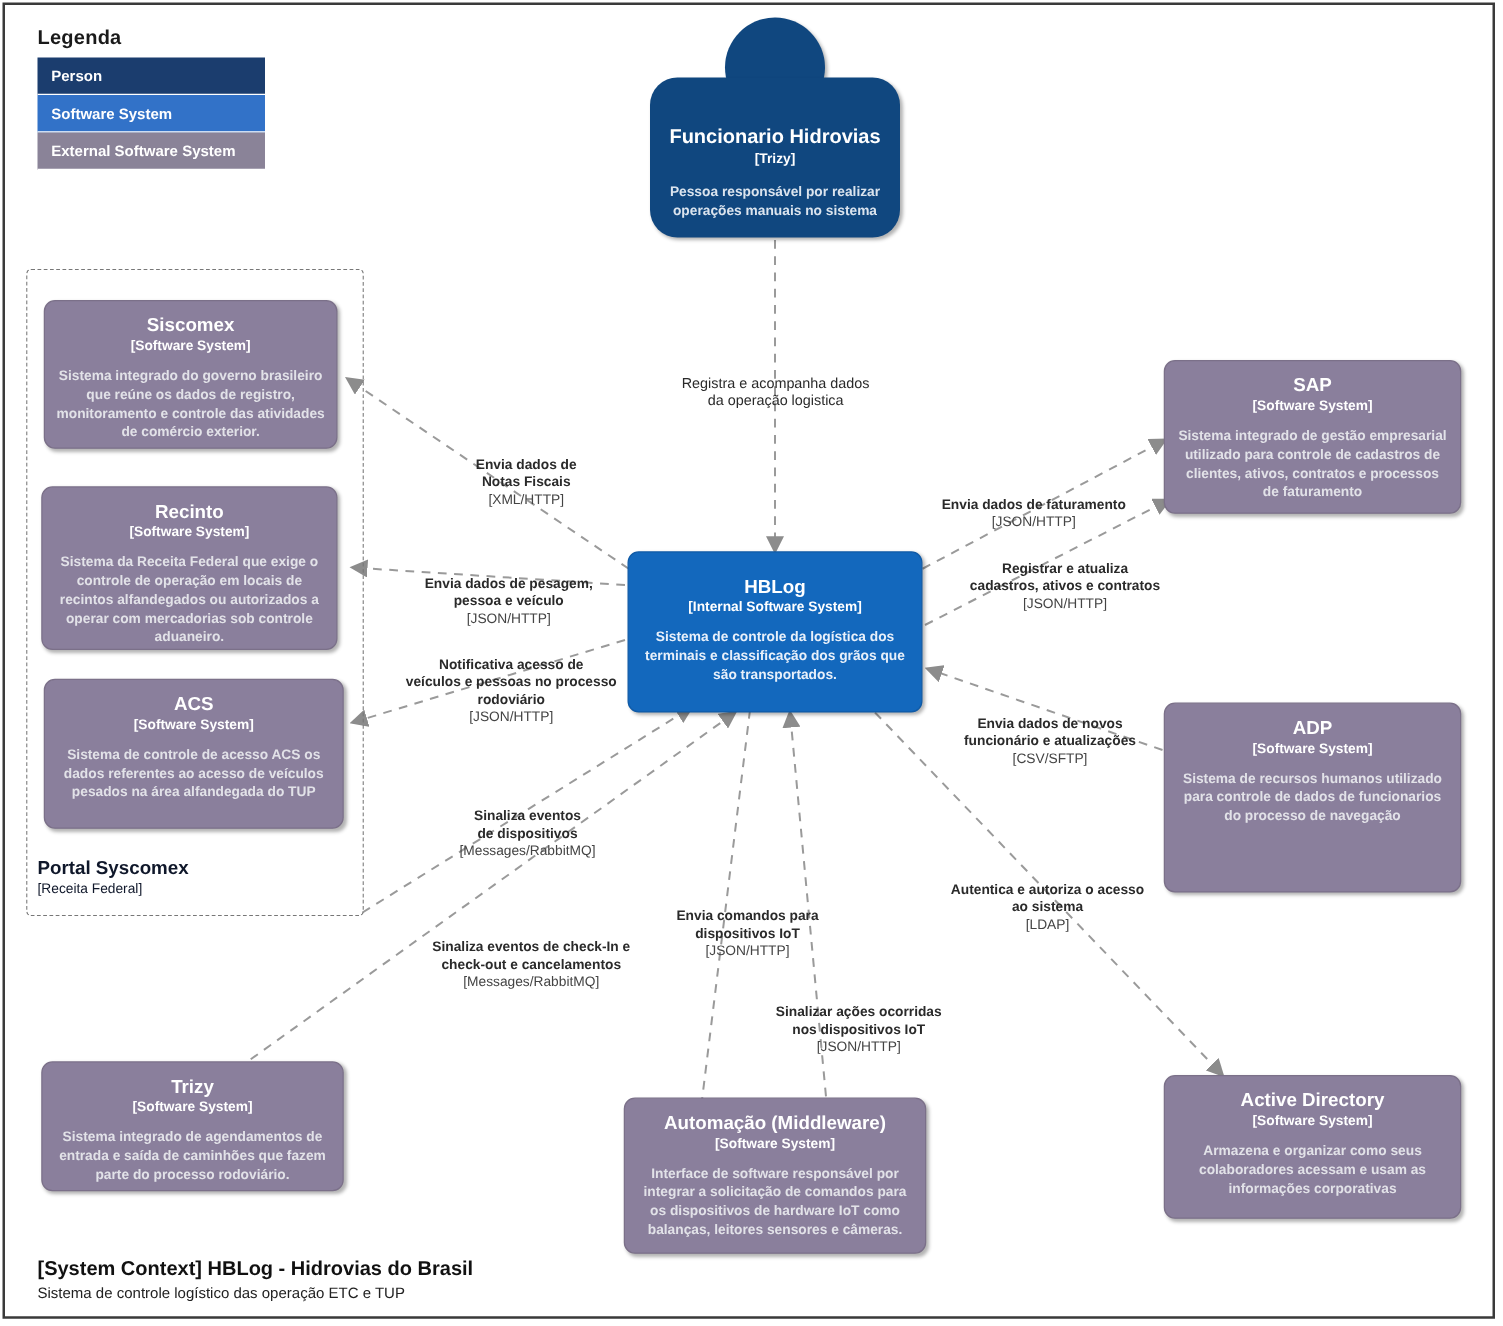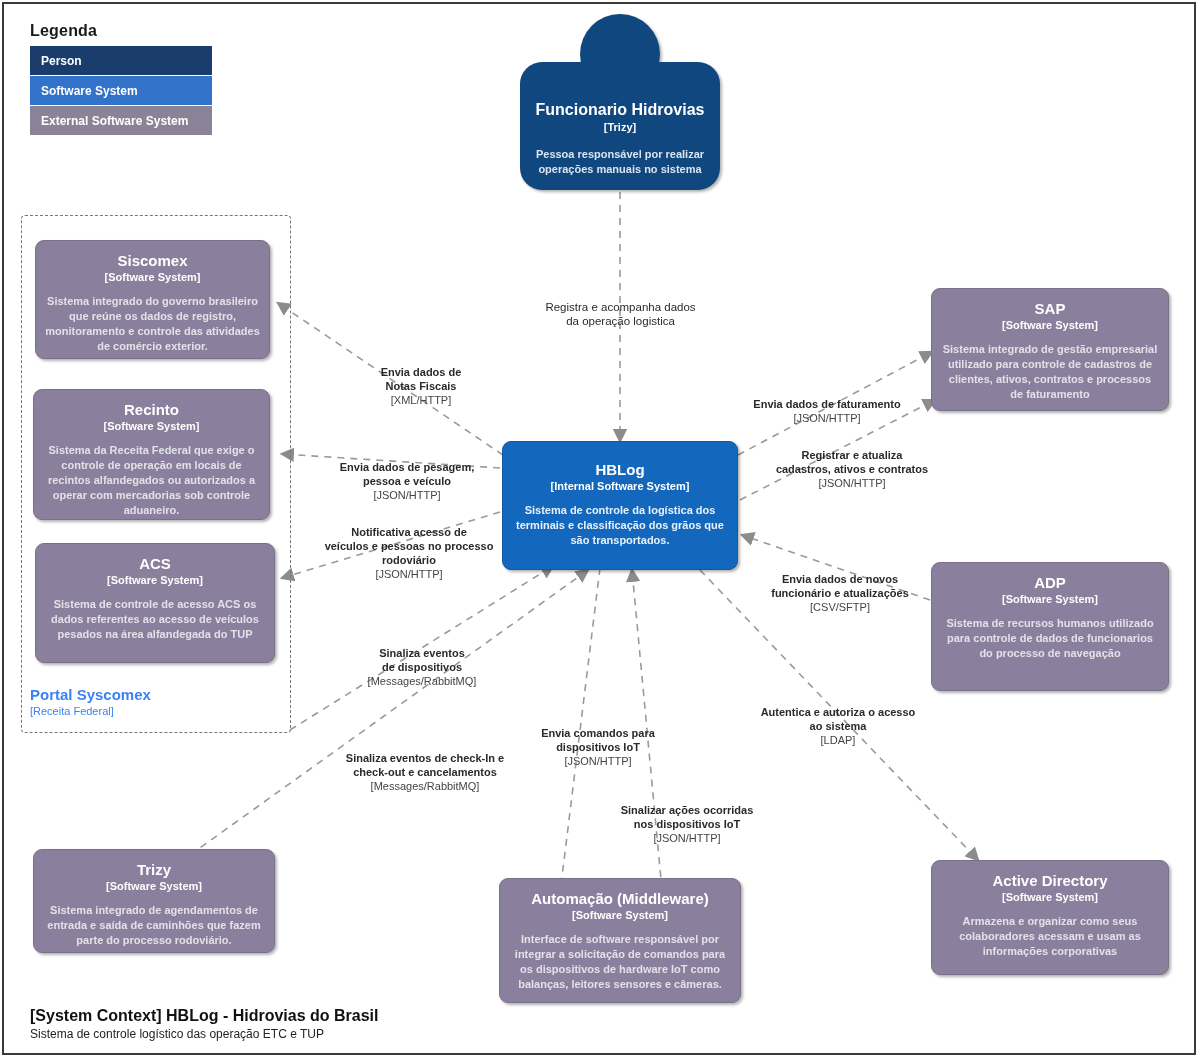--- a/index.html
+++ b/index.html
@@ -60,21 +60,21 @@
     position: absolute;
     left: 21px; top: 215px;
     width: 270px; height: 518px;
     border: 1.5px dashed #777777;
     border-radius: 4px;
     box-sizing: border-box;
   }
   #boundary-label {
     position: absolute;
     left: 30px; top: 686px;
-    color: #3b82f6;
+    color: #0f172a;
   }
   #boundary-label .b-name {
     font-size: 15px;
     font-weight: bold;
     line-height: 18px;
   }
   #boundary-label .b-type {
     font-size: 11px;
     line-height: 14px;
   }
@@ -284,21 +284,21 @@
     <div class="n-type">[Software System]</div>
     <div class="n-desc">Sistema de controle de acesso ACS os dados referentes ao acesso de veículos pesados na área alfandegada do TUP</div>
   </div>
 
   <div class="node ext" style="left:931px; top:288px; width:238px; height:123px;">
     <div class="n-name">SAP</div>
     <div class="n-type">[Software System]</div>
     <div class="n-desc">Sistema integrado de gestão empresarial utilizado para controle de cadastros de clientes, ativos, contratos e processos de faturamento</div>
   </div>
 
-  <div class="node ext" style="left:931px; top:562px; width:238px; height:129px;">
+  <div class="node ext" style="left:931px; top:562px; width:238px; height:152px;">
     <div class="n-name">ADP</div>
     <div class="n-type">[Software System]</div>
     <div class="n-desc">Sistema de recursos humanos utilizado para controle de dados de funcionarios do processo de navegação</div>
   </div>
 
   <div class="node ext" style="left:33px; top:849px; width:242px; height:104px;">
     <div class="n-name">Trizy</div>
     <div class="n-type">[Software System]</div>
     <div class="n-desc">Sistema integrado de agendamentos de entrada e saída de caminhões que fazem parte do processo rodoviário.</div>
   </div>

